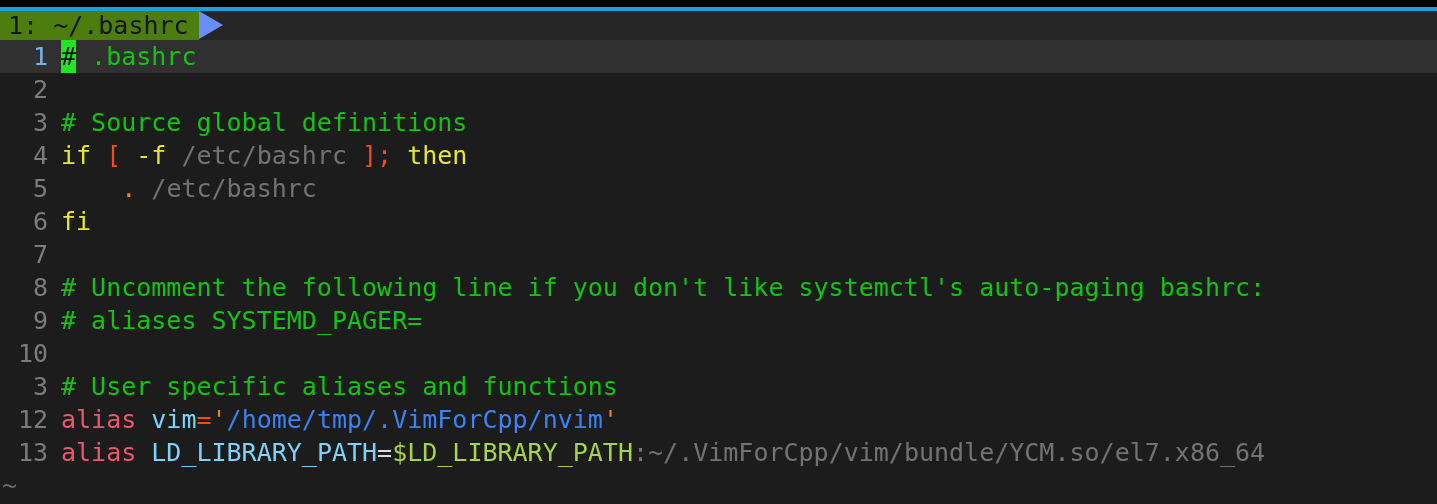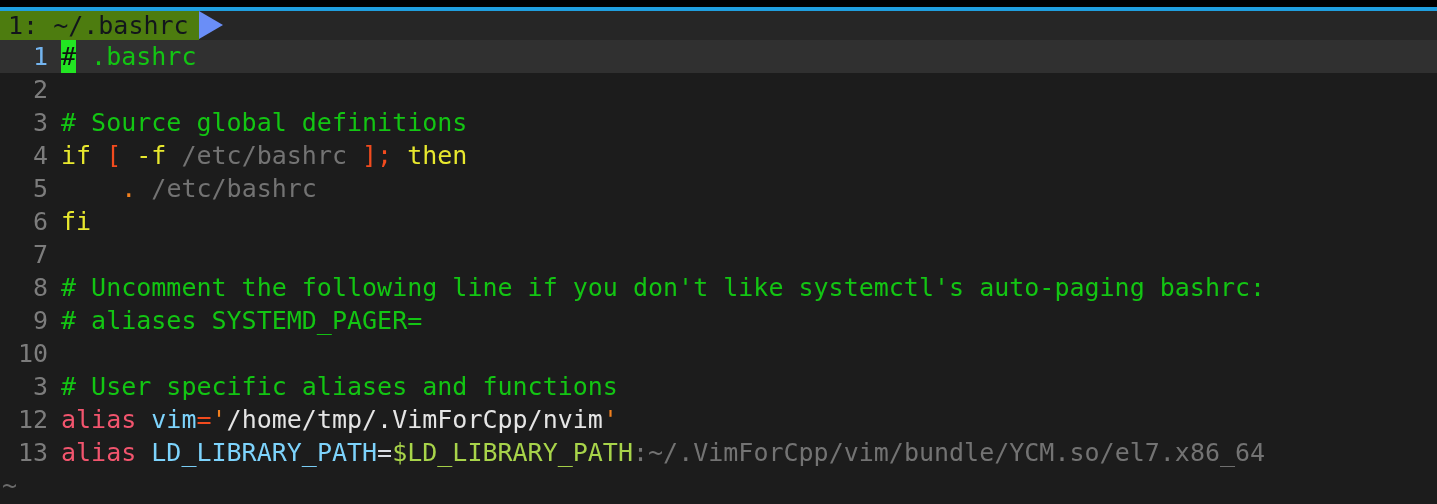--- a/index.html
+++ b/index.html
@@ -67,21 +67,21 @@
   }
 
   
   .t-comment  { color:#13c513; }
   .t-keyword  { color:#e8e82e; }
   .t-operator { color:#f24b1e; }
   .t-path     { color:#737373; }
   .t-cmd      { color:#f2556e; }
   .t-var      { color:#7dd3fc; }
   .t-eq       { color:#f24b1e; }
-  .t-string   { color:#e5e5e5; }
+  .t-string   { color:#3b82f6; }
   .t-quote    { color:#f2801e; }
   .t-shellvar { color:#a8d44a; }
   .t-plain    { color:#d9dde4; }
   .t-dot      { color:#f2801e; }
 
   .cursor-block {
     background:#22e522; color:#101010;
     display:inline-block;
   }
 

